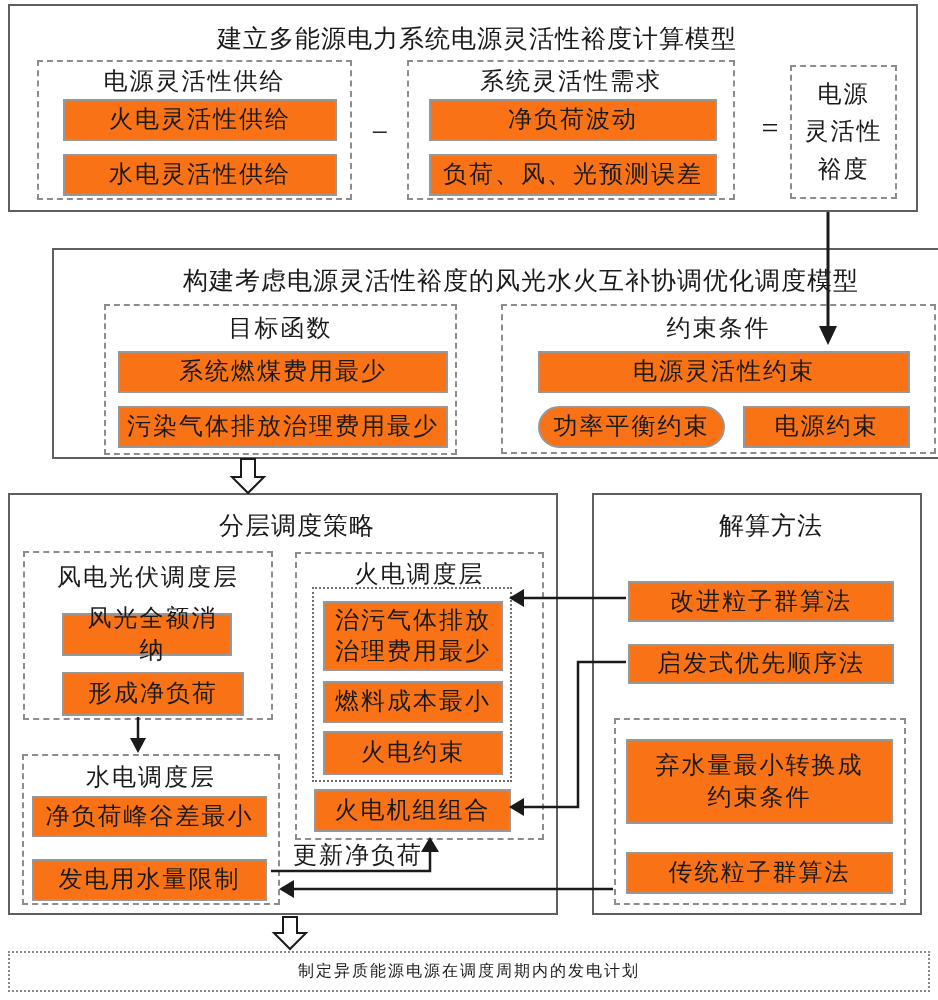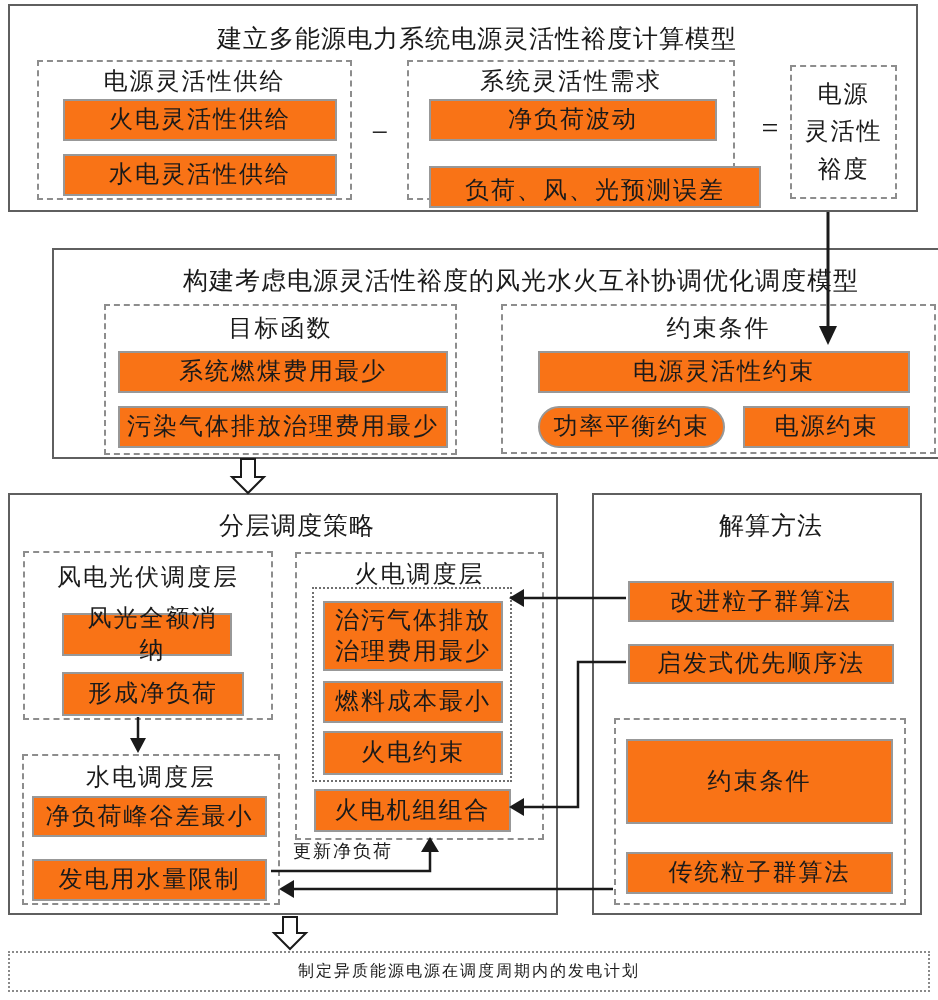--- a/index.html
+++ b/index.html
@@ -20,21 +20,21 @@
     position:absolute;left:0;right:0;text-align:center;
     font-size:24px;letter-spacing:2px;white-space:nowrap;
   }
   .sectiontitle{
     position:absolute;left:0;right:0;text-align:center;
     font-size:25px;letter-spacing:1px;white-space:nowrap;padding-left:28px;
   }
   .opsign{
     position:absolute;font-size:30px;display:flex;align-items:center;justify-content:center;
   }
-  .freelabel{position:absolute;font-size:18px;letter-spacing:2px;white-space:nowrap;}
+  .freelabel{position:absolute;font-size:24px;letter-spacing:2px;white-space:nowrap;}
   svg.arrows{position:absolute;left:0;top:0;pointer-events:none;z-index:20;}
   .vlines{display:flex;flex-direction:column;align-items:center;justify-content:center;
     font-size:24px;letter-spacing:2px;line-height:1.55;}
 </style>
 </head>
 <body>
 
 <div id="canvas">
 
   <div class="section" style="left:8px;top:4px;width:910px;height:208px;">
@@ -50,21 +50,21 @@
       </div>
     </div>
 
     <div class="opsign" style="left:352px;top:108px;width:36px;height:36px;">−</div>
 
     <div class="dashedbox" style="left:397px;top:54px;width:328px;height:140px;">
       <div class="grouptitle" style="top:3px;">系统灵活性需求</div>
       <div class="leaf" style="left:20px;top:37px;width:288px;height:42px;">
         <span>净负荷波动</span>
       </div>
-      <div class="leaf" style="left:20px;top:104px;width:332px;height:42px;justify-content:flex-end;">
+      <div class="leaf" style="left:20px;top:92px;width:288px;height:42px;">
         <span>负荷、风、光预测误差</span>
       </div>
     </div>
 
     <div class="opsign" style="left:742px;top:104px;width:36px;height:36px;">=</div>
 
     <div class="dashedbox vlines" style="left:780px;top:59px;width:107px;height:134px;display:flex;">
       <div>电源</div>
       <div>灵活性</div>
       <div>裕度</div>
@@ -148,20 +148,21 @@
 
     <div class="leaf" style="left:34px;top:86px;width:266px;height:41px;">
       <span>改进粒子群算法</span>
     </div>
     <div class="leaf" style="left:34px;top:149px;width:266px;height:40px;">
       <span>启发式优先顺序法</span>
     </div>
 
     <div class="dashedbox" style="left:20px;top:223px;width:292px;height:187px;">
       <div class="leaf" style="left:10px;top:19px;width:267px;height:85px;">
+        <span>弃水量最小转换成</span>
         <span>约束条件</span>
       </div>
       <div class="leaf" style="left:10px;top:132px;width:267px;height:42px;">
         <span>传统粒子群算法</span>
       </div>
     </div>
   </div>
 
   <div class="abs" style="left:8px;top:951px;width:922px;height:41px;border:2px dotted #8a8a8a;box-sizing:border-box;
               display:flex;align-items:center;justify-content:center;">

